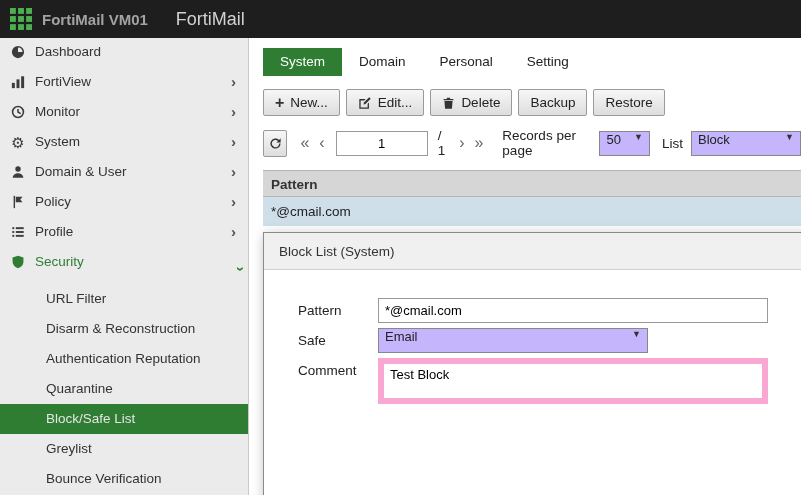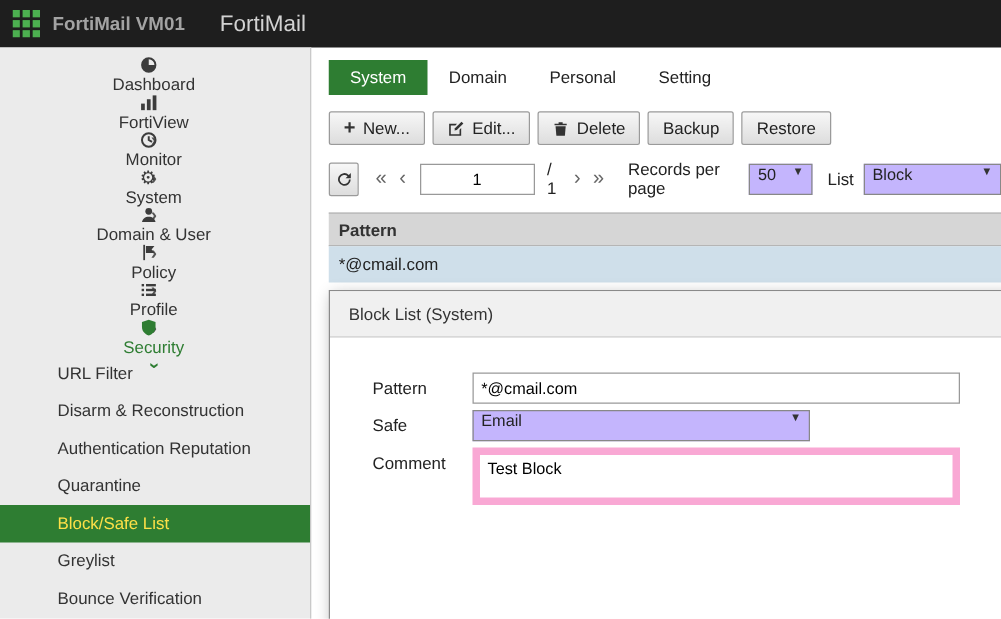--- a/index.html
+++ b/index.html
@@ -10,30 +10,30 @@
   .topbar { height:38px; background:#1e1e1e; display:flex; align-items:center; padding:0 10px; }
   .logo { width:22px; height:22px; margin-right:10px; flex:none; }
   .topbar-title { color:#a3a3a3; font-weight:bold; font-size:15px; }
   .topbar-product { color:#d2d2d2; font-size:18px; margin-left:28px; }
 
   
   .layout { display:flex; height:457px; }
 
   
   .sidebar { width:249px; min-width:249px; background:#ebebeb; border-right:1px solid #c9c9c9; padding-top:6px; color:#333; }
-  .side-item { height:30px; display:flex; align-items:center; padding:0 12px 0 10px; cursor:pointer;flex-direction:column; }
+  .side-item { height:30px; display:flex; padding:0 12px 0 10px; cursor:pointer; }
   .side-icon { width:16px; height:16px; margin-right:9px; display:flex; align-items:center; justify-content:center; color:#3c3c3c; flex:none; }
   .side-icon svg { display:block; }
   .gear-glyph { font-size:15px; line-height:1; }
   .side-label { flex:1; white-space:nowrap; }
   .side-chev { color:#555; font-size:15px; line-height:1; font-weight:bold; }
   .side-chev.down { transform:rotate(90deg); }
   .side-item.security-parent, .side-item.security-parent .side-icon, .side-item.security-parent .side-chev { color:#2e7d32; }
   .sub-item { height:30px; line-height:30px; padding-left:46px; cursor:pointer; white-space:nowrap; }
-  .sub-item.active { background:#2e7d32; color:#fde047; }
+  .sub-item.active { background:#2e7d32; color:#e5e5e5; }
 
   
   .content { flex:1; padding-left:14px; position:relative; }
 
   .tabs { display:flex; margin-top:10px; }
   .tab { height:28px; line-height:28px; padding:0 17px; cursor:pointer; }
   .tab.active { background:#2e7d32; color:#fff; }
 
   .toolbar { display:flex; gap:6px; margin-top:13px; }
   .btn { display:inline-flex; align-items:center; gap:6px; height:27px; padding:0 11px; background:linear-gradient(#f7f7f7,#dddddd); border:1px solid #9a9a9a; border-radius:2px; font-size:13.5px; color:#222; cursor:pointer; }

